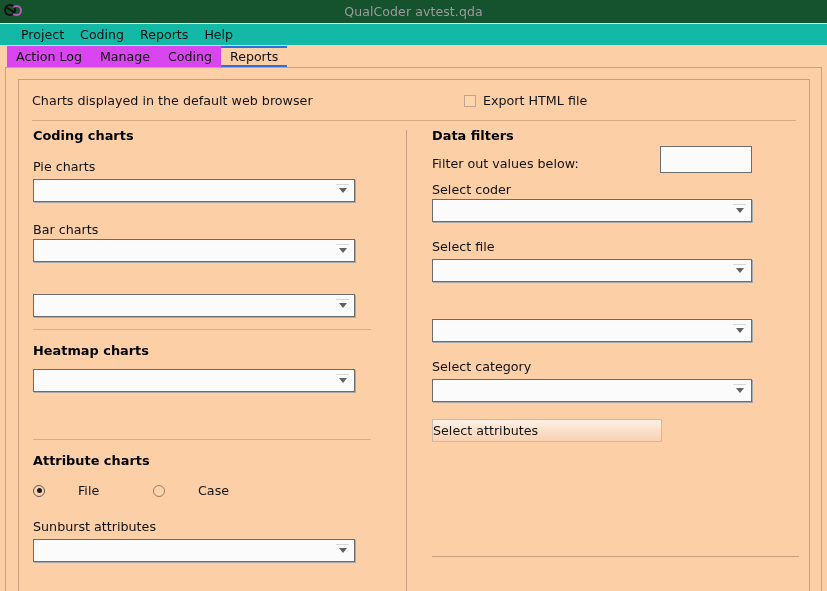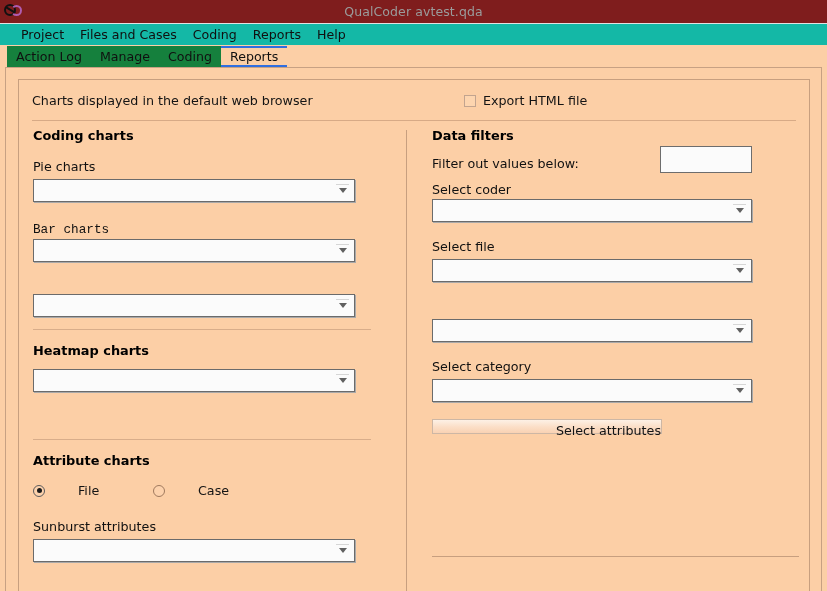--- a/index.html
+++ b/index.html
@@ -13,21 +13,21 @@
     background: #fccfa6;
     font-family: "DejaVu Sans", "Liberation Sans", sans-serif;
     font-size: 12.5px;
     color: #141414;
     -webkit-font-smoothing: antialiased;
   }
 
   
   .titlebar {
     height: 24px;
-    background: #7f1d1d;
+    background: #14532d;
     display: flex;
     align-items: center;
     position: relative;
     border-bottom: 1px solid #e2e2e2;
     box-sizing: border-box;
   }
   .app-icon {
     width: 24px;
     height: 24px;
     margin-left: 1px;
@@ -96,21 +96,21 @@
   .tabbar {
     height: 22px;
     position: relative;
     background: #fccfa6;
     display: flex;
     align-items: flex-end;
     padding-left: 7px;
     box-sizing: border-box;
   }
   .tab {
-    background: #15803d;
+    background: #d946ef;
     font-size: 12.6px;
     line-height: 21px;
     height: 21px;
     padding: 0 9px;
     color: #101010;
     white-space: nowrap;
     box-sizing: border-box;
   }
   .tab.active {
     border-top: 2px solid #2f6ee0;
@@ -253,27 +253,27 @@
   }
 
   .textbox {
     height: 27px;
     background: #fbfbfb;
     border: 1px solid #6d6d6d;
     box-sizing: border-box;
   }
 
   .btn {
-    height: 15px;
+    height: 23px;
     background: linear-gradient(to bottom, #fdf1e6 0%, #fbdec6 55%, #f9d2b3 100%);
     border: 1px solid #cdb7a5;
     box-sizing: border-box;
     font-size: 12.7px;
     color: #141414;
-    text-align: right;
+    text-align: left;
     line-height: 21px;
     font-family: inherit;
     padding: 0;
   }
 
   .radio-row {
     display: flex;
     align-items: center;
     gap: 25px;
   }
@@ -318,21 +318,20 @@
   <div class="app-icon">
     <span class="q"></span>
       <span class="qtail"></span>
       <span class="c"></span>
   </div>
   <div class="title-text">QualCoder avtest.qda</div>
 </div>
 
 <div class="menubar">
   <div class="menu-item">Project</div>
-  <div class="menu-item">Files and Cases</div>
   <div class="menu-item">Coding</div>
   <div class="menu-item">Reports</div>
   <div class="menu-item">Help</div>
 </div>
 
 <div class="tabbar">
   <div class="tab">Action Log</div>
   <div class="tab">Manage</div>
   <div class="tab">Coding</div>
   <div class="tab active">Reports</div>
@@ -356,21 +355,21 @@
 
       <h3 class="sec" style="position:absolute;left:0;top:0;">Coding charts</h3>
 
       <div class="lbl" style="position:absolute;left:0;top:31px;">Pie charts</div>
       <div class="combo" style="position:absolute;left:0;top:51px;width:322px;">
         <span class="arrow">
             <i></i>
           </span>
       </div>
 
-      <div class="lbl" style="position:absolute;left:0;top:94px;font-family:Liberation Mono, monospace;">Bar charts</div>
+      <div class="lbl" style="position:absolute;left:0;top:94px;">Bar charts</div>
       <div class="combo" style="position:absolute;left:0;top:111px;width:322px;">
         <span class="arrow">
             <i></i>
           </span>
       </div>
 
       <div class="combo" style="position:absolute;left:0;top:166px;width:322px;">
         <span class="arrow">
             <i></i>
           </span>

